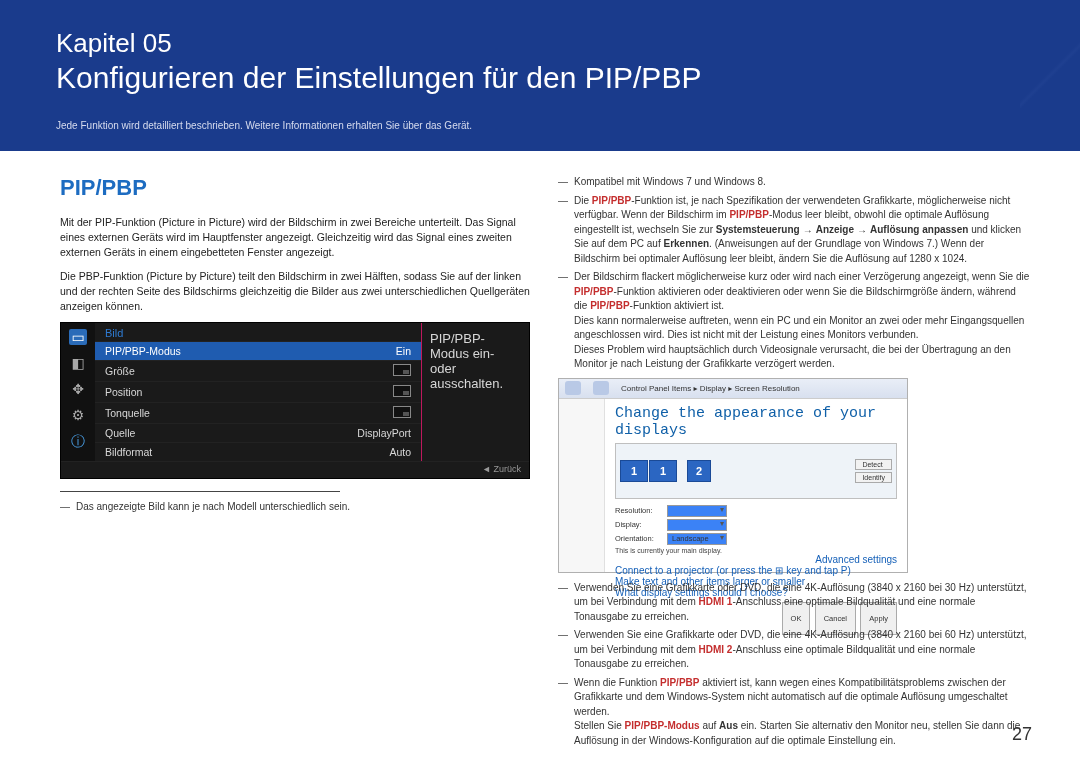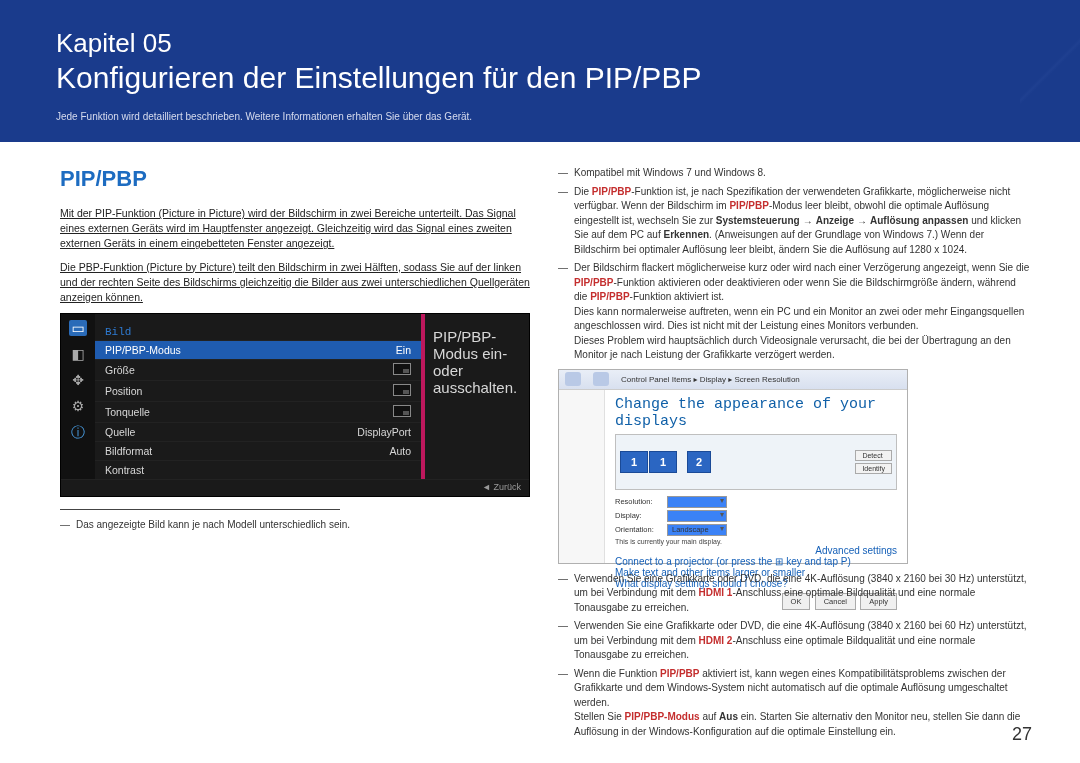--- a/index.html
+++ b/index.html
@@ -2,40 +2,40 @@
 <html><head>
 <meta charset="utf-8">
 <style>
   * { box-sizing: border-box; margin: 0; padding: 0; }
   body { font-family: Arial, Helvetica, sans-serif; background: #fff; width: 1080px; height: 763px; overflow: hidden; position: relative; }
   .page { width: 1080px; height: 763px; padding: 0; }
   .header { background: #1b3a86; background: linear-gradient(to bottom, #1a3b8c, #1a3b8c); padding: 28px 56px 20px 56px; position: relative; }
   .header::after { content:""; position:absolute; right:0; top:0; width:60px; height:100%; background: linear-gradient(135deg, transparent 48%, #2a4a9a 50%, transparent 52%); pointer-events:none; opacity:0.3;}
   .chapter-label { color: #fff; font-weight: 300; font-size: 26px; }
   .chapter-title { color: #fff; font-weight: 400; font-size: 30px; margin-top: 2px; }
-  .chapter-sub { color: #d6dbee; font-size: 10px; margin-top: 16px; }
+  .chapter-sub { color: #d6dbee; font-size: 10px; margin-top: 25px; }
   .body { display: flex; padding: 24px 48px 0 60px; gap: 28px; }
   .col-left { width: 470px; flex: 0 0 470px; }
   .col-right { flex: 1; }
   .section-title { color: #1d6cc1; font-size: 22px; font-weight: 600; margin-bottom: 14px; }
-  .para { font-size: 10.5px; color: #222; line-height: 1.45; margin-bottom: 8px; text-decoration: underline; }
+  .para { font-size: 10.5px; color: #222; line-height: 1.45; margin-bottom: 8px; }
   .osd { background: #1a1a1a; color: #d7d7d7; width: 470px; border: 1px solid #000; margin-top: 6px; }
   .osd-body { display: flex; }
   .osd-icons { width: 34px; background: #111; display: flex; flex-direction: column; align-items: center; padding: 6px 0; gap: 10px; }
   .osd-icons div { width: 18px; height: 16px; font-size: 14px; text-align:center; color:#aaa; }
   .osd-icons .active-icn { background: #2a6bb8; color:#fff; border-radius:2px; display:flex; align-items:center; justify-content:center; }
   .osd-menu { flex: 1; }
-  .osd-head { color: #2e7ad1; font-size: 11px; padding: 12px 10px 2px; font-family: Liberation Mono, monospace; }
+  .osd-head { color: #2e7ad1; font-size: 11px; padding: 4px 10px 2px; }
   .osd-row { display:flex; justify-content:space-between; align-items:center; padding: 3px 10px; font-size: 10.5px; border-top:1px solid #222; }
   .osd-row.sel { background: #1f5cb0; color:#fff; }
   .osd-row .val { color:#d7d7d7;text-align:right; }
   .osd-row.sel .val { color:#fff; }
   .mini-thumb { width: 18px; height: 12px; border:1px solid #888; display:inline-block; background:#111; position:relative;}
   .mini-thumb::after{ content:""; position:absolute; right:1px; bottom:1px; width:6px; height:4px; background:#555;}
-  .osd-desc { width: 108px; border-left: 4px solid #be185d; padding: 14px 8px; font-size: 15px; color:#d7d7d7; }
+  .osd-desc { width: 108px; border-left: 1px solid #be185d; padding: 8px 8px; font-size: 13px; color:#d7d7d7; }
   .osd-foot { text-align:right; font-size:9px; color:#999; padding: 2px 8px 4px; border-top:1px solid #222;}
   .hr-short { border: none; border-top: 1px solid #444; width: 280px; margin: 12px 0 8px 0; }
   .dash-note { font-size: 10px; color: #333; display:flex; gap:6px; line-height:1.45; margin-bottom:4px;}
   .dash-note .dash { color:#444; }
   .right-list .dash-note { font-size: 10px; }
   .accent { color: #c42e2e; }
   .bold { font-weight: 600; }
   .arrow { display:inline-block; margin: 0 3px;}
   .win-screenshot { width: 350px; height: 195px; border:1px solid #b0b0b0; margin: 6px 0 8px 0; background:#fff; font-size:8px; color:#333; }
   .win-titlebar { height: 20px; background: linear-gradient(to bottom,#e9eef7,#d8e0ef); display:flex; align-items:center; padding:0 6px; gap:12px; font-size:8px; color:#333; border-bottom:1px solid #ccc;}
@@ -50,21 +50,21 @@
   .mon-big { width: 28px; height: 22px; background:#2b66c2; color:#fff; display:flex; align-items:center; justify-content:center; font-weight:bold; font-size:11px; border:1px solid #1a4a97;}
   .mon-single { width: 24px; height: 22px; background:#2b66c2; color:#fff; display:flex; align-items:center; justify-content:center; font-weight:bold; font-size:11px; border:1px solid #1a4a97; margin-left:4px;}
   .mon-btns { margin-left:auto; display:flex; flex-direction:column; gap:2px;}
   .mon-btns div { border:1px solid #aaa; background:#f2f2f2; font-size:7px; padding:1px 6px;}
   .win-field { display:flex; align-items:center; gap:6px; margin:2px 0; font-size:7.5px;}
   .win-field .lbl { width: 46px; color:#333;}
   .win-field .sel { border:1px solid #999; background:#3b82f6; padding:0 4px; min-width:60px; height:12px; font-size:7.5px; position:relative;}
   .win-field .sel::after{content:"▾"; position:absolute; right:2px; top:-1px; font-size:8px; color:#555;}
   .win-small { font-size:7px; color:#444;}
   .win-footerbtns { text-align:right; margin-top:4px;}
-  .win-footerbtns span { display:inline-block; border:1px solid #aaa; background:#f0f0f0; font-size:7.5px; padding:3px 8px; margin-left:2px;}
+  .win-footerbtns span { display:inline-block; border:1px solid #aaa; background:#f0f0f0; font-size:7.5px; padding:11px 8px; margin-left:2px;}
   .page-num { position:absolute; right: 48px; bottom: 18px; font-size: 18px; color:#333; }
 </style>
 </head>
 <body>
 
 <div class="page">
   <div class="header">
     <div class="chapter-label">Kapitel 05</div>
     <div class="chapter-title">Konfigurieren der Einstellungen für den PIP/PBP</div>
     <div class="chapter-sub">Jede Funktion wird detailliert beschrieben. Weitere Informationen erhalten Sie über das Gerät.</div>
@@ -105,24 +105,20 @@
                   <span>Tonquelle</span>
                   <span class="val"><span class="mini-thumb"></span></span>
                 </div>
                 <div class="osd-row">
                   <span>Quelle</span>
                   <span class="val">DisplayPort</span>
                 </div>
                 <div class="osd-row">
                   <span>Bildformat</span>
                   <span class="val">Auto</span>
-                </div>
-                <div class="osd-row">
-                  <span>Kontrast</span>
-                  <span class="val"></span>
                 </div>
               </div>
           </div>
           <div class="osd-desc">
             <div>PIP/PBP-</div>
             <div>Modus ein- oder</div>
             <div>ausschalten.</div>
           </div>
         </div>
         <div class="osd-foot">

